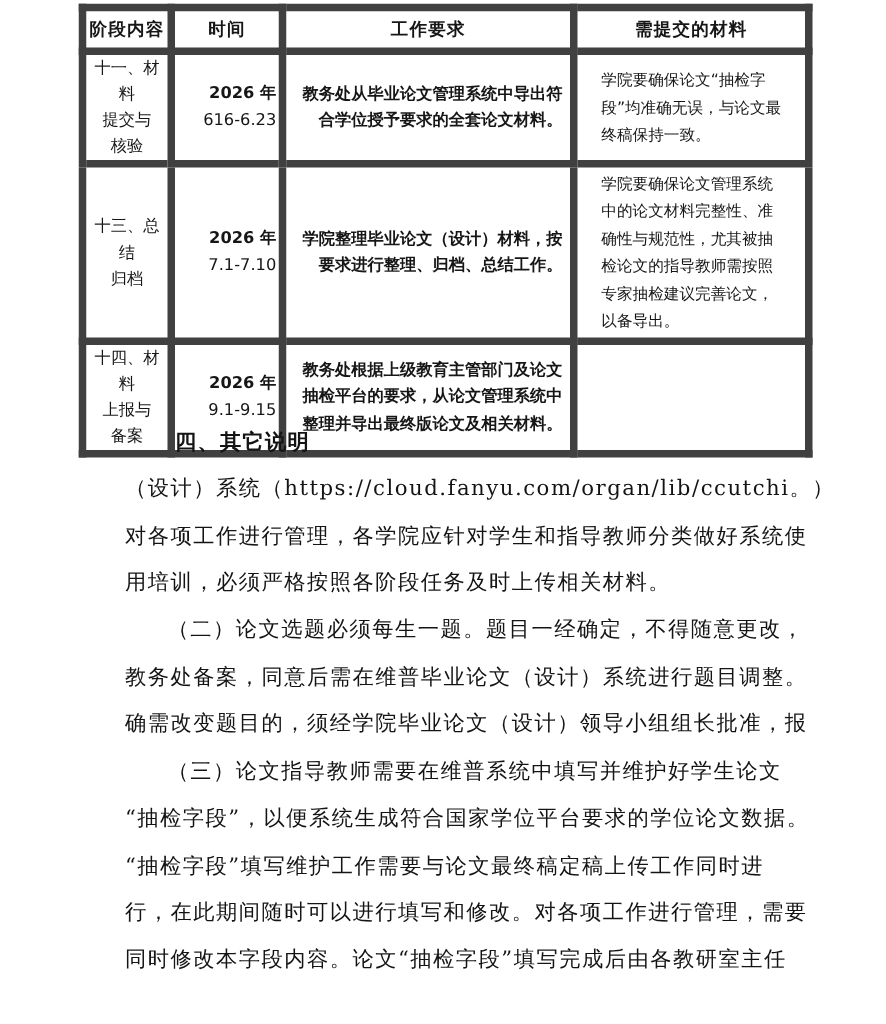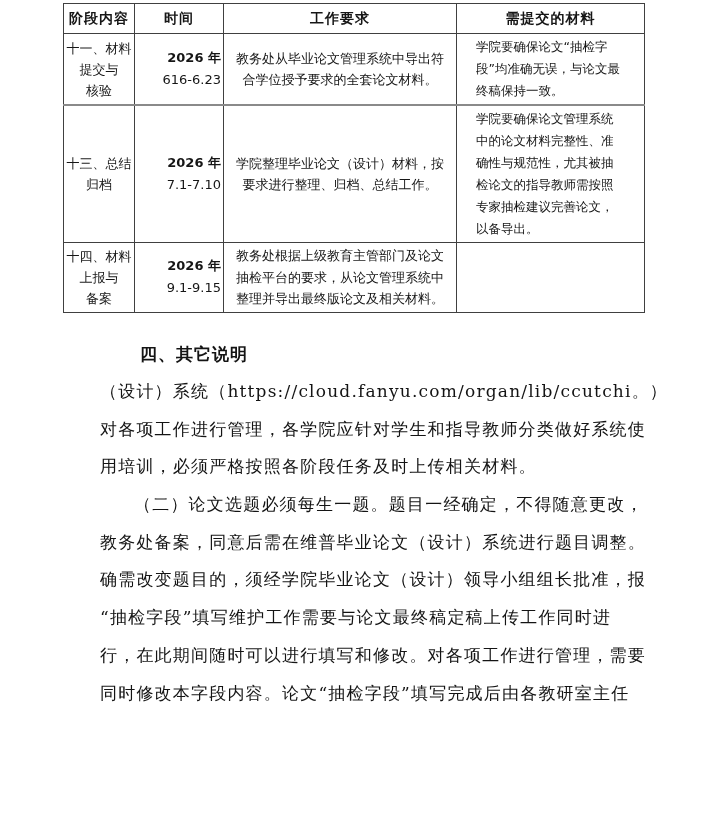--- a/index.html
+++ b/index.html
@@ -23,21 +23,21 @@
     position: absolute;
     left: 63px;
     top: 3px;
     width: 581px;
     border-collapse: collapse;
     table-layout: fixed;
     font-family: "DejaVu Sans", sans-serif;
     color: #161616;
   }
   table.schedule th, table.schedule td {
-    border: 1px solid #404040;
+    border: 6px solid #404040;
     overflow: hidden;
   }
   table.schedule th {
     height: 29px;
     font-size: 14px;
     font-weight: bold;
     text-align: center;
     letter-spacing: 1px;
     padding: 0;
   }
@@ -54,21 +54,22 @@
     font-size: 13px;
     line-height: 22px;
     padding: 0 2px;
   }
   td.time-cell .year { font-weight: bold; }
   td.work-cell {
     vertical-align: middle;
     font-size: 13px;
     line-height: 21.5px;
     padding: 2px 6px;
-    text-align: center;
+    text-align: right;
+    font-weight: bold;
   }
   td.materials-cell {
     vertical-align: middle;
     font-size: 12.5px;
     line-height: 22px;
     padding: 2px 19px;
     text-align: left;
   }
   tr.row-h  { height: 30px; }
   tr.row-0  { height: 68px; }
@@ -168,18 +169,20 @@
     </table>
 
   <div class="bodytext">
     <div class="bt-heading">四、其它说明</div>
     <div class="bt-line">（设计）系统（https://cloud.fanyu.com/organ/lib/ccutchi。）</div>
     <div class="bt-line">对各项工作进行管理，各学院应针对学生和指导教师分类做好系统使</div>
     <div class="bt-line">用培训，必须严格按照各阶段任务及时上传相关材料。</div>
     <div class="bt-line indent">（二）论文选题必须每生一题。题目一经确定，不得随意更改，</div>
     <div class="bt-line">教务处备案，同意后需在维普毕业论文（设计）系统进行题目调整。</div>
     <div class="bt-line">确需改变题目的，须经学院毕业论文（设计）领导小组组长批准，报</div>
+    <div class="bt-line indent">（三）论文指导教师需要在维普系统中填写并维护好学生论文</div>
+    <div class="bt-line">“抽检字段”，以便系统生成符合国家学位平台要求的学位论文数据。</div>
     <div class="bt-line">“抽检字段”填写维护工作需要与论文最终稿定稿上传工作同时进</div>
     <div class="bt-line">行，在此期间随时可以进行填写和修改。对各项工作进行管理，需要</div>
     <div class="bt-line">同时修改本字段内容。论文“抽检字段”填写完成后由各教研室主任</div>
   </div>
 
 </div>
 
 </body></html>

